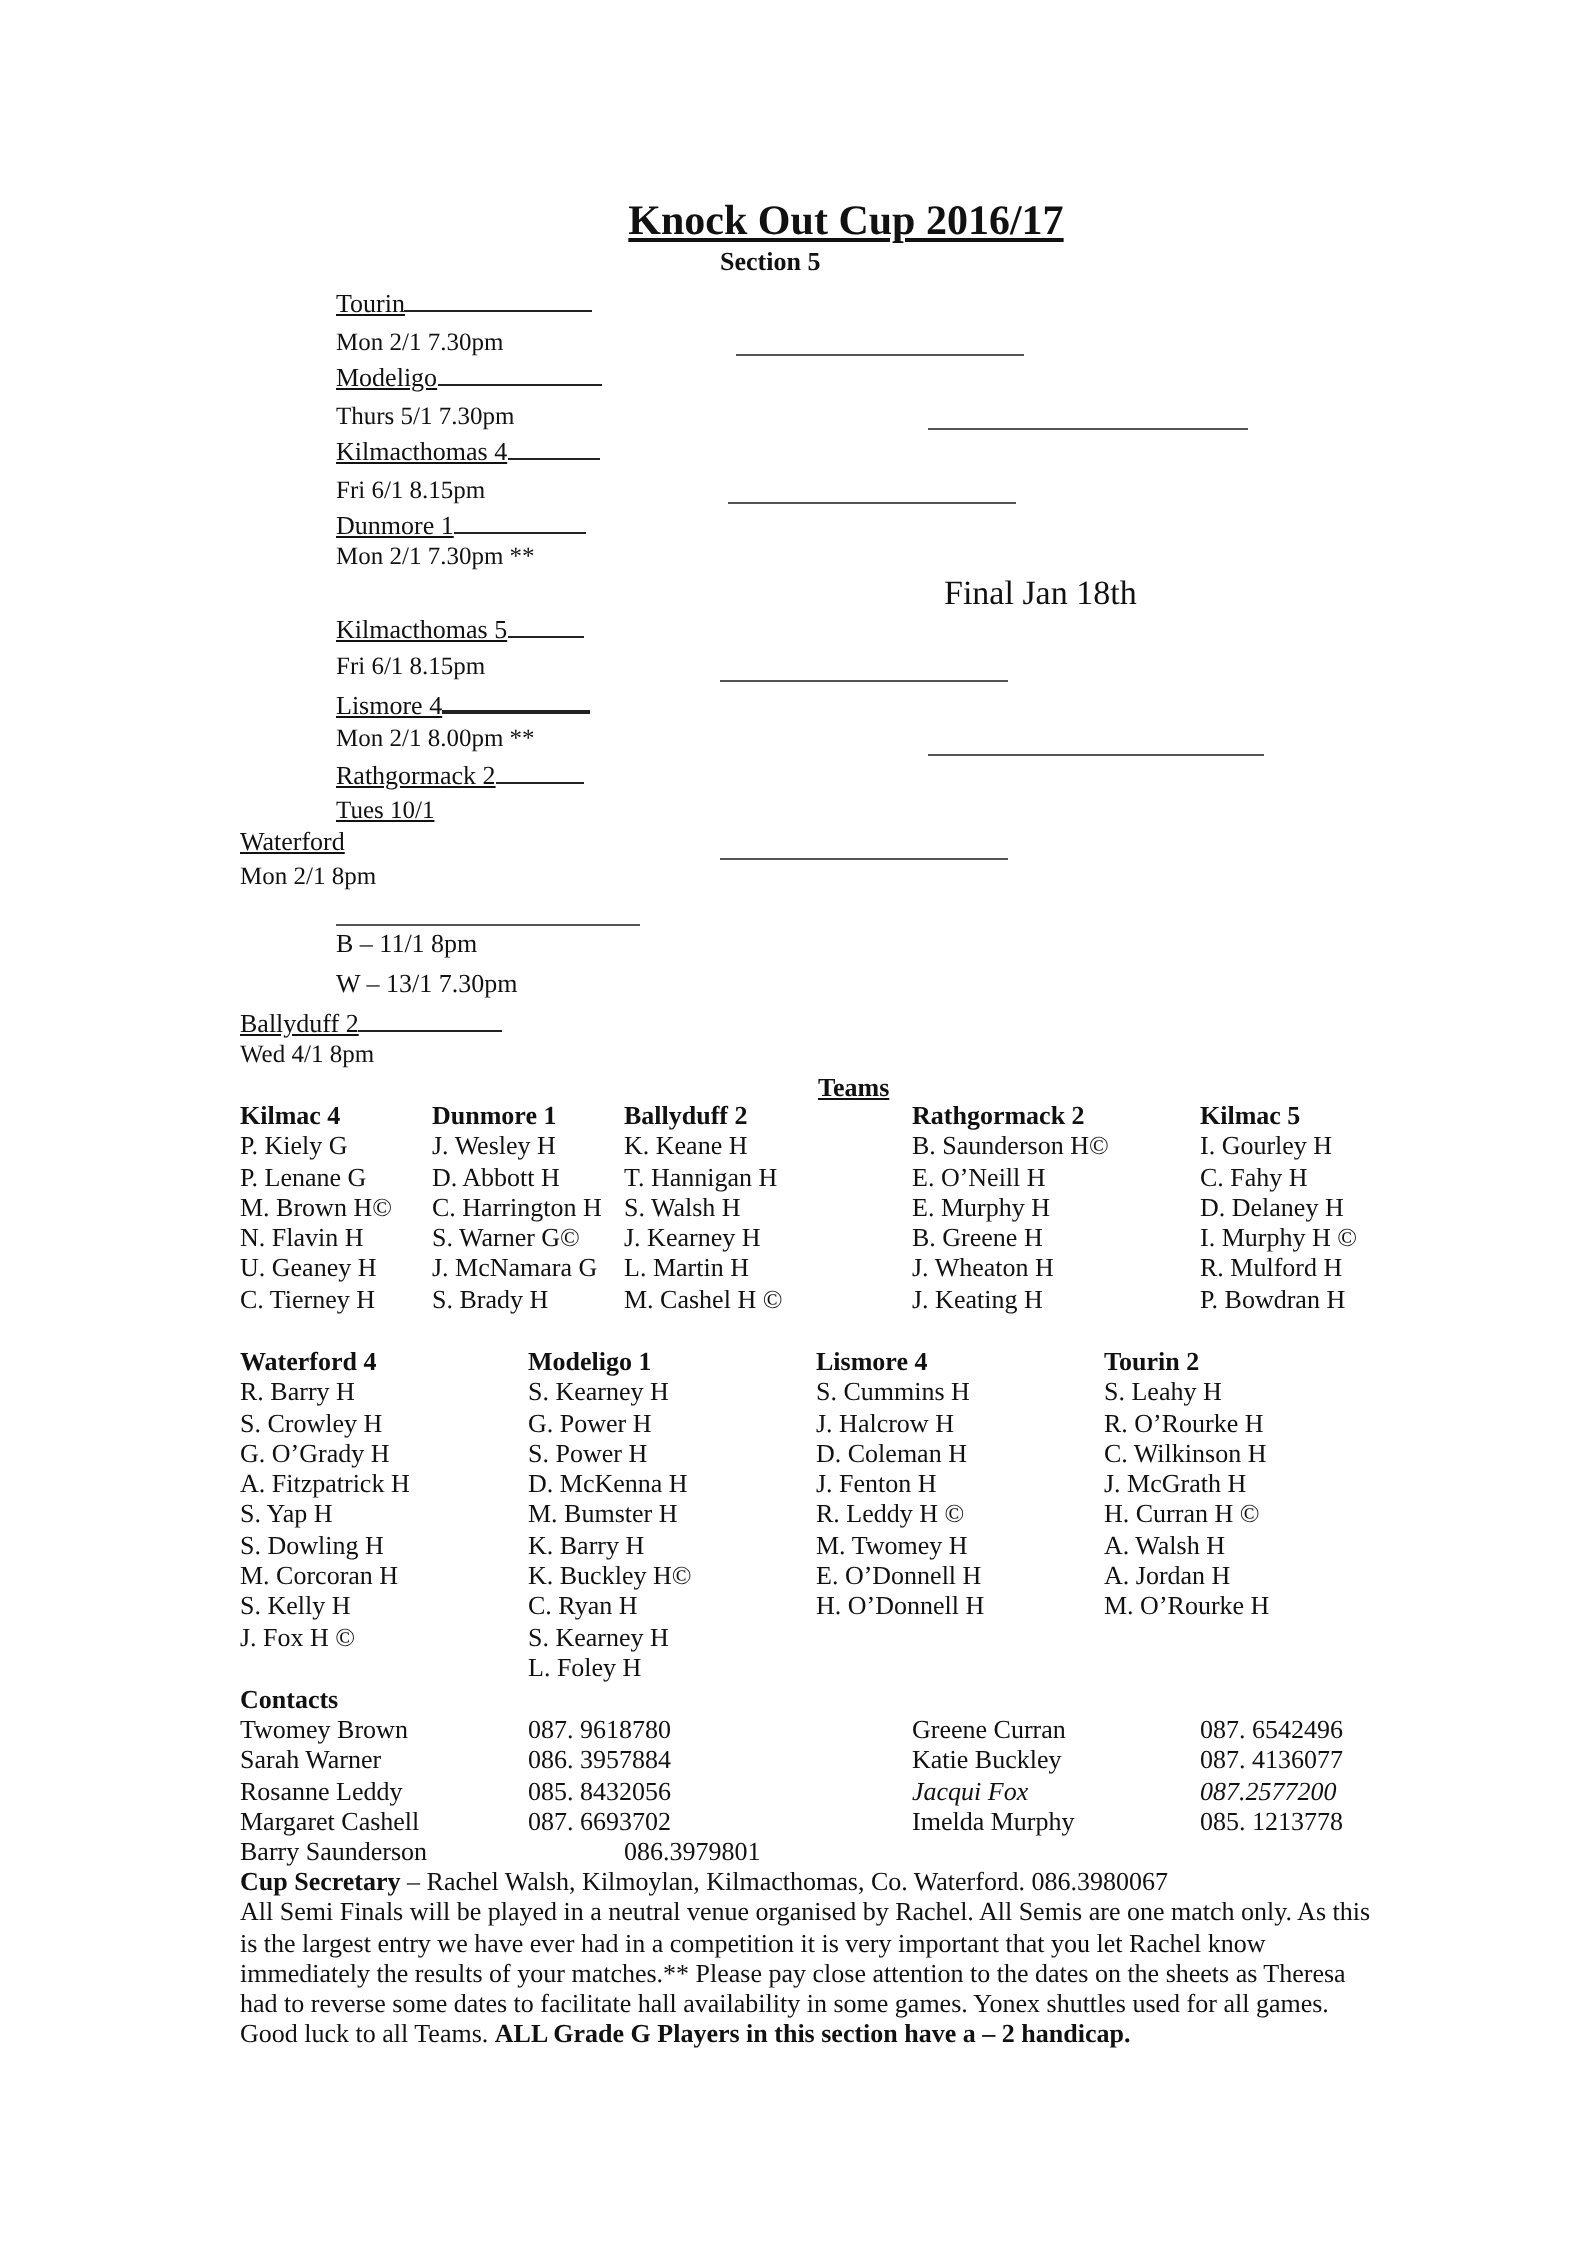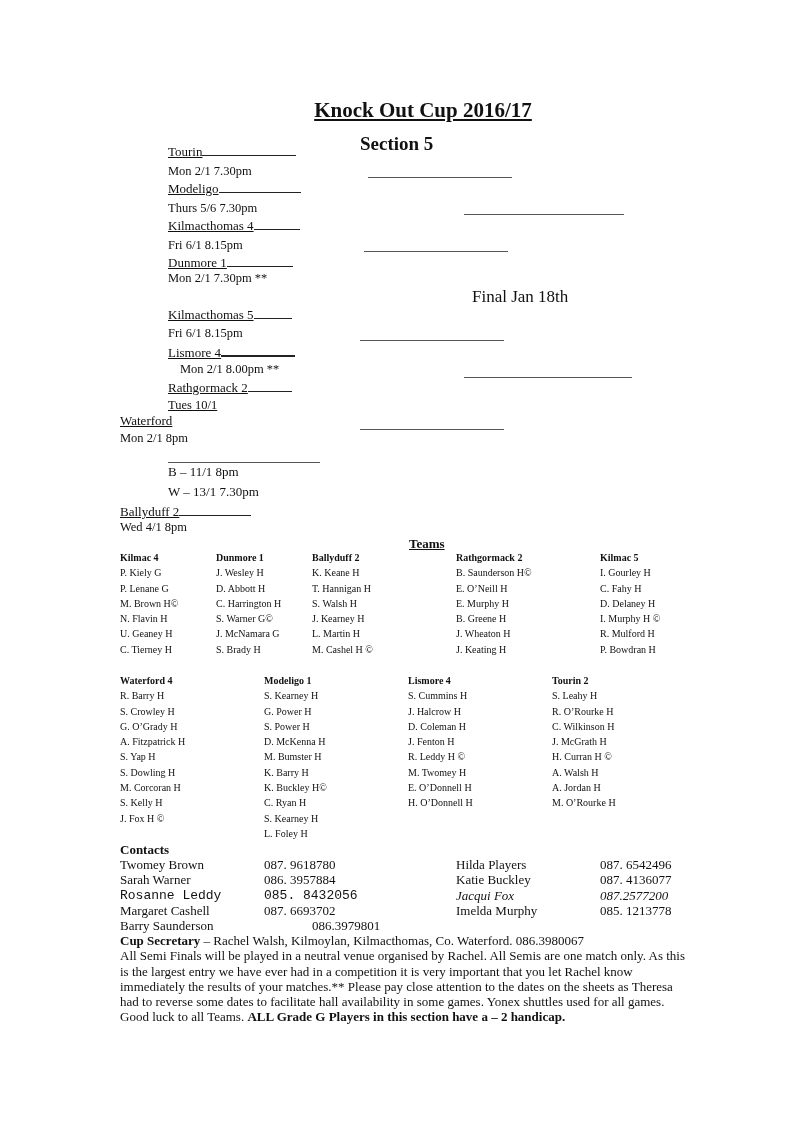--- a/index.html
+++ b/index.html
@@ -1,59 +1,59 @@
 <!DOCTYPE html>
 <html><head>
 <meta charset="utf-8">
 <style>
   html, body { margin:0; padding:0; background:#fff; }
   body { width:794px; height:1123px; position:relative; overflow:hidden;
          font-family:"Liberation Serif", serif; color:#111; }
   .abs { position:absolute; white-space:nowrap; }
   .title { left:0; width:846px; text-align:center; top:98px; font-size:21px; font-weight:bold; }
   .title span { text-decoration:underline; }
-  .section { left:360px; top:133px; font-size:19px; font-weight:bold; }
+  .section { left:360px; top:123px; font-size:13px; font-weight:bold; }
   .team { font-size:13px; }
   .team span.u { text-decoration:underline; }
   .team .trail { display:inline-block; border-bottom:1px solid #222; height:13px; vertical-align:baseline; }
   .date { font-size:12.5px; }
   .line { position:absolute; border-top:1px solid #555; height:0; }
   .final { left:472px; top:287px; font-size:17px; }
   .teams-hdr { left:409px; top:536px; font-size:13px; font-weight:bold; text-decoration:underline; }
-  .col { position:absolute; font-size:10px; line-height:15.3px; }
+  .col { position:absolute; font-size:13px; line-height:15.3px; }
   .col .h { font-weight:bold; }
   .contacts { font-size:13px; line-height:15.3px; }
   .para { left:120px; top:933px; width:570px; font-size:13px; line-height:15.3px; white-space:normal; }
   .para b { font-weight:bold; }
 </style>
 </head>
 <body>
 
 <div class="abs title"><span>Knock Out Cup 2016/17</span></div>
 <div class="abs section">Section  5</div>
 
 <div class="abs team" style="left:168px;top:142px;"><span class="u">Tourin</span><span class="trail" style="width:94px"></span></div>
 <div class="abs date" style="left:168px;top:164px;">Mon 2/1 7.30pm</div>
 
 <div class="abs team" style="left:168px;top:179px;"><span class="u">Modeligo</span><span class="trail" style="width:82px"></span></div>
-<div class="abs date" style="left:168px;top:201px;">Thurs 5/6 7.30pm</div>
+<div class="abs date" style="left:168px;top:201px;">Thurs 5/1 7.30pm</div>
 
 <div class="abs team" style="left:168px;top:216px;"><span class="u">Kilmacthomas 4</span><span class="trail" style="width:46px"></span></div>
 <div class="abs date" style="left:168px;top:238px;">Fri 6/1 8.15pm</div>
 
 <div class="abs team" style="left:168px;top:253px;"><span class="u">Dunmore 1</span><span class="trail" style="width:66px"></span></div>
 <div class="abs date" style="left:168px;top:271px;">Mon 2/1 7.30pm  **</div>
 
 <div class="abs final">Final Jan 18th</div>
 
 <div class="abs team" style="left:168px;top:305px;"><span class="u">Kilmacthomas 5</span><span class="trail" style="width:38px"></span></div>
 <div class="abs date" style="left:168px;top:326px;">Fri 6/1 8.15pm</div>
 
 <div class="abs team" style="left:168px;top:342px;"><span class="u">Lismore 4</span><span class="trail" style="width:74px;border-bottom-width:2px"></span></div>
-<div class="abs date" style="left:168px;top:362px;margin-left:12px;">Mon 2/1 8.00pm  **</div>
+<div class="abs date" style="left:168px;top:362px;">Mon 2/1 8.00pm  **</div>
 
 <div class="abs team" style="left:168px;top:378px;"><span class="u">Rathgormack 2</span><span class="trail" style="width:44px"></span></div>
 <div class="abs date" style="left:168px;top:398px;text-decoration:underline;">Tues 10/1</div>
 
 <div class="abs team" style="left:120px;top:413px;"><span class="u">Waterford</span></div>
 <div class="abs date" style="left:120px;top:431px;">Mon 2/1 8pm</div>
 
 <div class="line" style="left:168px;top:462px;width:152px;"></div>
 <div class="abs team" style="left:168px;top:464px;">B – 11/1 8pm</div>
 <div class="abs team" style="left:168px;top:484px;">W – 13/1 7.30pm</div>
@@ -161,26 +161,26 @@
     <div>H. Curran H ©</div>
     <div>A. Walsh H</div>
     <div>A. Jordan H</div>
     <div>M. O’Rourke H</div>
   </div>
 
 <div class="abs contacts" style="left:120px;top:842px;font-weight:bold;">Contacts</div>
 <div class="abs contacts" id="contacts-left" style="left:120px;top:857px;">
     <div style="position: relative; height: 15.3px;"><span>Twomey Brown</span><span style="position: absolute; left: 144px;">087. 9618780</span></div>
     <div style="position: relative; height: 15.3px;"><span>Sarah Warner</span><span style="position: absolute; left: 144px;">086. 3957884</span></div>
-    <div style="position: relative; height: 15.3px; font-family: Liberation Mono, monospace;"><span>Rosanne Leddy</span><span style="position: absolute; left: 144px;">085. 8432056</span></div>
+    <div style="position: relative; height: 15.3px;"><span>Rosanne Leddy</span><span style="position: absolute; left: 144px;">085. 8432056</span></div>
     <div style="position: relative; height: 15.3px;"><span>Margaret Cashell</span><span style="position: absolute; left: 144px;">087. 6693702</span></div>
     <div style="position: relative; height: 15.3px;"><span>Barry Saunderson</span><span style="position: absolute; left: 156px; margin-left: 36px;">086.3979801</span></div>
   </div>
 <div class="abs contacts" id="contacts-right" style="left:456px;top:857px;">
-    <div style="position: relative; height: 15.3px;"><span>Hilda Players</span><span style="position: absolute; left: 144px; text-align: right;">087. 6542496</span></div>
+    <div style="position: relative; height: 15.3px;"><span>Greene Curran</span><span style="position: absolute; left: 144px; text-align: right;">087. 6542496</span></div>
     <div style="position: relative; height: 15.3px;"><span>Katie Buckley</span><span style="position: absolute; left: 144px;">087. 4136077</span></div>
     <div style="position: relative; height: 15.3px; font-style: italic;"><span>Jacqui Fox</span><span style="position: absolute; left: 144px;">087.2577200</span></div>
     <div style="position: relative; height: 15.3px;"><span>Imelda Murphy</span><span style="position: absolute; left: 144px;">085. 1213778</span></div>
   </div>
 
 <div class="abs para">
   <b>Cup Secretary</b><span> – Rachel Walsh, Kilmoylan, Kilmacthomas, Co. Waterford. 086.3980067</span><br>
   <span>All Semi Finals will be played in a neutral venue organised by Rachel. All Semis are one match only. As this is the largest entry we have ever had in a competition it is very important that you let Rachel know immediately the results of your matches.** Please pay close attention to the dates on the sheets as Theresa had to reverse some dates to facilitate hall availability in some games. Yonex shuttles used for all games.  Good luck to all Teams. </span><b>ALL Grade G Players in this section have a – 2 handicap.</b>
 </div>
 

